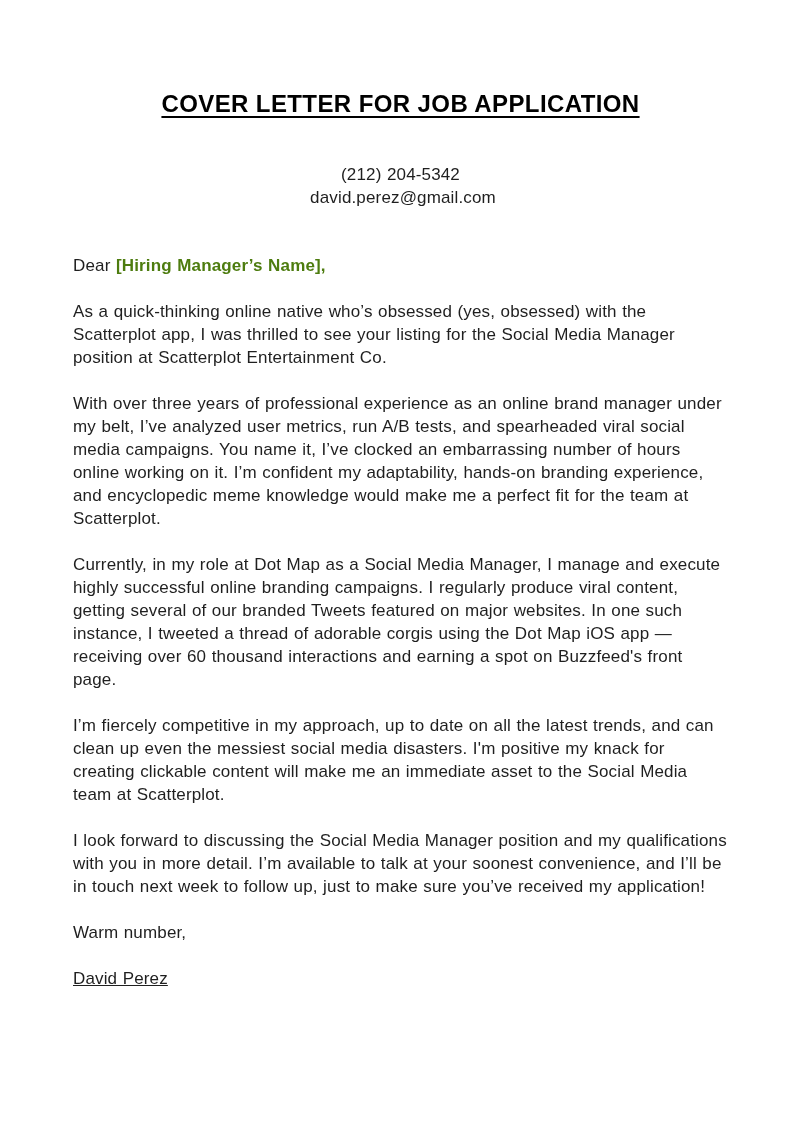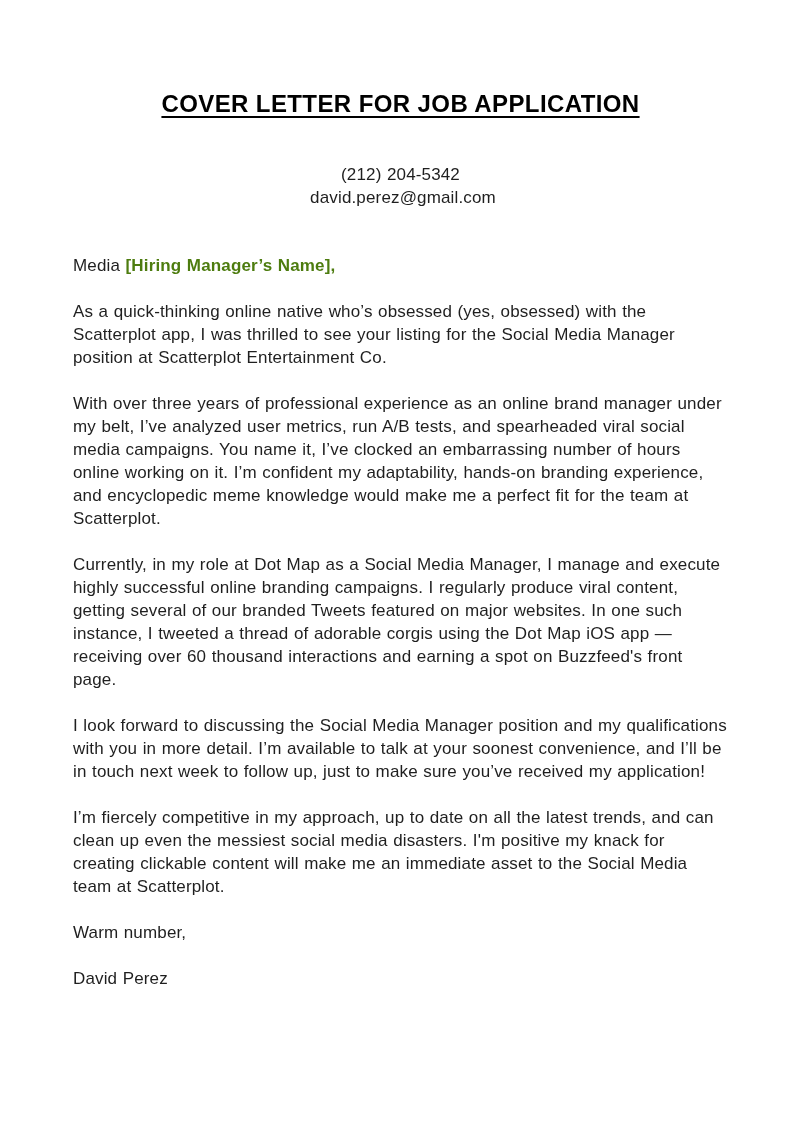--- a/index.html
+++ b/index.html
@@ -53,47 +53,48 @@
   }
   .salutation .bold-placeholder {
     font-weight: bold;
     color: #4d7c0f;
   }
   .closing {
     margin-bottom: 23px;
   }
   .signature {
     margin-bottom: 0;
+    text-decoration: underline;
   }
 </style>
 </head>
 <body>
 
 <div class="page">
 
   <h1 class="doc-title">COVER LETTER FOR JOB APPLICATION</h1>
 
   <div class="contact-block">
     <div class="contact-line phone-line">(212) 204-5342</div>
     <div class="contact-line email-line">david.perez@gmail.com</div>
   </div>
 
   <div class="letter-body">
 
-    <p class="salutation"><span>Media </span><span class="bold-placeholder">[Hiring Manager’s Name],</span></p>
+    <p class="salutation"><span>Dear </span><span class="bold-placeholder">[Hiring Manager’s Name],</span></p>
 
     <p class="body-paragraph">As a quick-thinking online native who’s obsessed (yes, obsessed) with the Scatterplot app, I was thrilled to see your listing for the Social Media Manager position at Scatterplot Entertainment Co.</p>
 
     <p class="body-paragraph">With over three years of professional experience as an online brand manager under my belt, I’ve analyzed user metrics, run A/B tests, and spearheaded viral social media campaigns. You name it, I’ve clocked an embarrassing number of hours online working on it. I’m confident my adaptability, hands-on branding experience, and encyclopedic meme knowledge would make me a perfect fit for the team at Scatterplot.</p>
 
     <p class="body-paragraph">Currently, in my role at Dot Map as a Social Media Manager, I manage and execute highly successful online branding campaigns. I regularly produce viral content, getting several of our branded Tweets featured on major websites. In one such instance, I tweeted a thread of adorable corgis using the Dot Map iOS app — receiving over 60 thousand interactions and earning a spot on Buzzfeed's front page.</p>
 
+    <p class="body-paragraph">I’m fiercely competitive in my approach, up to date on all the latest trends, and can clean up even the messiest social media disasters. I'm positive my knack for creating clickable content will make me an immediate asset to the Social Media team at Scatterplot.</p>
+
     <p class="body-paragraph">I look forward to discussing the Social Media Manager position and my qualifications with you in more detail. I’m available to talk at your soonest convenience, and I’ll be in touch next week to follow up, just to make sure you’ve received my application!</p>
-
-    <p class="body-paragraph">I’m fiercely competitive in my approach, up to date on all the latest trends, and can clean up even the messiest social media disasters. I'm positive my knack for creating clickable content will make me an immediate asset to the Social Media team at Scatterplot.</p>
 
     <p class="closing">Warm number,</p>
 
     <p class="signature">David Perez</p>
 
   </div>
 
 </div>
 
 </body></html>

